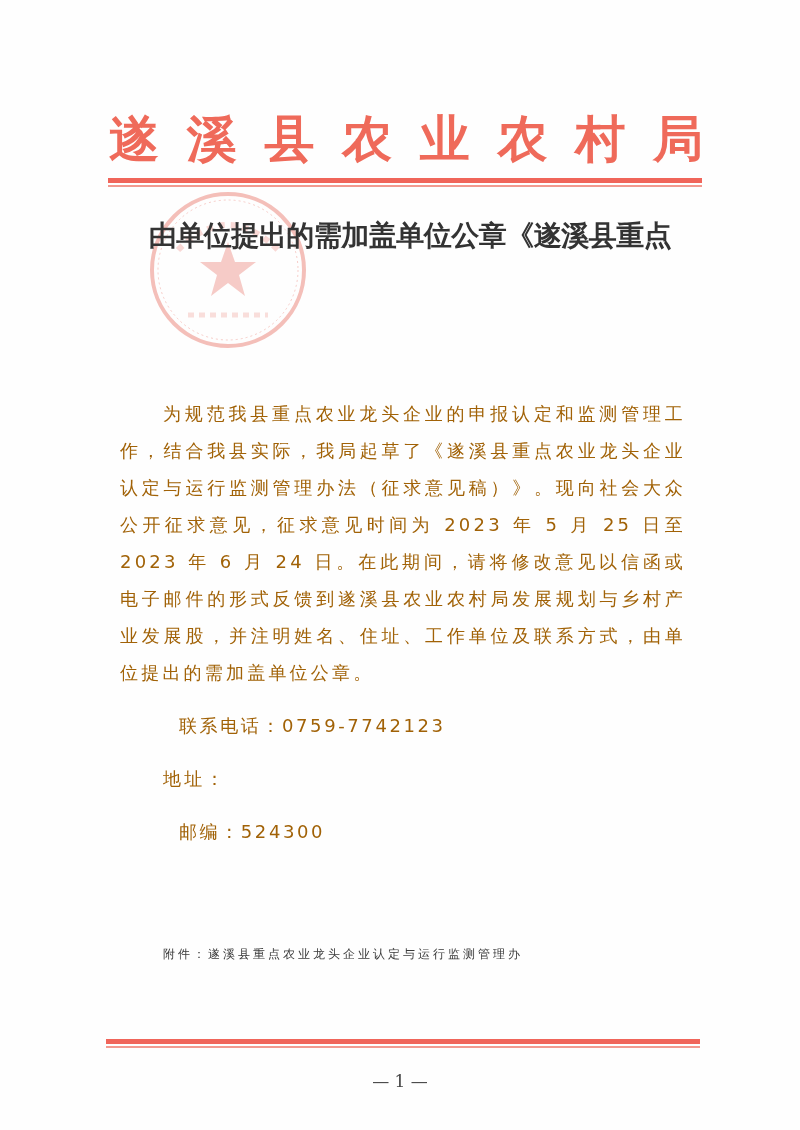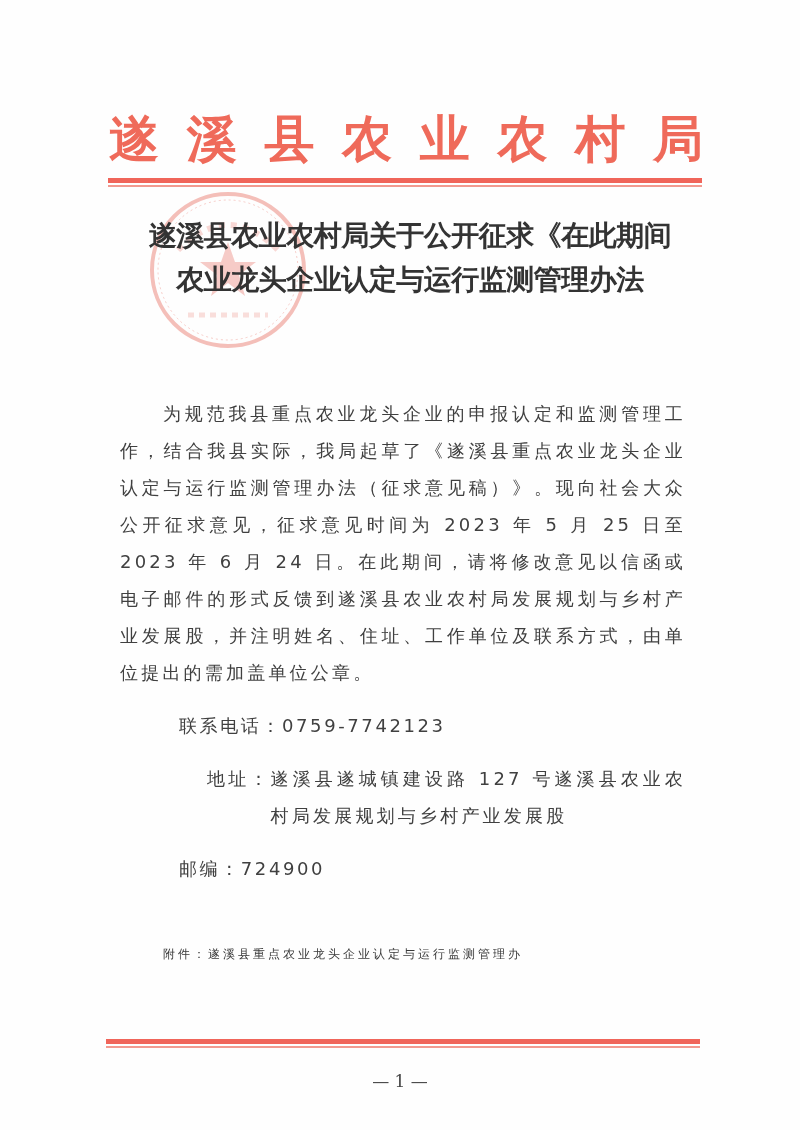--- a/index.html
+++ b/index.html
@@ -25,25 +25,25 @@
 
   
   .title { position: absolute; left: 100px; top: 214px; width: 620px; text-align: center;
            font-family: "DejaVu Serif", "Liberation Serif", serif; font-weight: bold; font-size: 28px;
            line-height: 44px; color: #333333; }
   .title-line { display: block; white-space: nowrap; letter-spacing: -0.5px; }
 
   
   .body { position: absolute; left: 120px; top: 395px; width: 566px;
           font-family: "DejaVu Sans", "Liberation Sans", sans-serif; font-size: 18px;
-          line-height: 37px; color: #404040; letter-spacing: 3.2px; text-align: justify; }
+          line-height: 37px; color: #a16207; letter-spacing: 3.2px; text-align: justify; }
   .para { margin: 0; text-indent: 43px; }
   .contact { margin: 16px; padding-left: 43px; white-space: nowrap; letter-spacing: 2.6px; }
   .contact-address { display: flex; padding-left: 43px; white-space: normal; }
-  .contact-address .label { flex: 0 0 auto; margin-left: 44px; }
+  .contact-address .label { flex: 0 0 auto; }
   .contact-address .val { flex: 1 1 auto; }
   .attachment { position: absolute; left: 163px; top: 936px; width: 540px; white-space: nowrap;
                 font-family: "DejaVu Sans", "Liberation Sans", sans-serif; font-size: 12px;
                 letter-spacing: 3px; color: #3a3a3a; line-height: 37px; overflow: hidden; }
 
   .page-number { position: absolute; left: 0; width: 800px; top: 1071px; text-align: center;
                  font-family: "DejaVu Serif", "Liberation Serif", serif; font-size: 17px; color: #444; }
 </style>
 </head>
 <body>
@@ -69,36 +69,34 @@
 
   <svg class="seal" viewBox="0 0 160 160">
     <circle cx="80" cy="80" r="76" fill="none" stroke="#e24b3c" stroke-width="4"></circle>
     <circle cx="80" cy="80" r="70" fill="none" stroke="#e24b3c" stroke-width="0.8" stroke-dasharray="2 3"></circle>
     <polygon points="80,52 87,72 108,72 91,85 97,106 80,93 63,106 69,85 52,72 73,72" fill="#e24b3c" opacity="0.8"></polygon>
     <path d="M30 60 Q80 10 130 60" fill="none" stroke="#e24b3c" stroke-width="6" stroke-dasharray="6 6" opacity="0.6"></path>
     <path d="M40 125 L120 125" fill="none" stroke="#e24b3c" stroke-width="5" stroke-dasharray="6 5" opacity="0.5"></path>
   </svg>
 
   <div class="title">
-    <span class="title-line">遂溪县农业农村局关于公开征求《在此期间</span>
-    <span class="title-line">农业龙头企业认定与运行监测管理办法</span>
+    <span class="title-line">由单位提出的需加盖单位公章《遂溪县重点</span>
   </div>
 
   <div class="body">
     <p class="para">为规范我县重点农业龙头企业的申报认定和监测管理工作，结合我县实际，我局起草了《遂溪县重点农业龙头企业认定与运行监测管理办法（征求意见稿）》。现向社会大众公开征求意见，征求意见时间为 2023 年 5 月 25 日至 2023 年 6 月 24 日。在此期间，请将修改意见以信函或电子邮件的形式反馈到遂溪县农业农村局发展规划与乡村产业发展股，并注明姓名、住址、工作单位及联系方式，由单位提出的需加盖单位公章。</p>
 
     <p class="contact"><span>联系电话：</span><span>0759-7742123</span></p>
 
 
     <div class="contact-address">
       <span class="label">地址：</span>
-      <span class="val">遂溪县遂城镇建设路 127 号遂溪县农业农村局发展规划与乡村产业发展股</span>
     </div>
 
-    <p class="contact"><span>邮编：</span><span>724900</span></p>
+    <p class="contact"><span>邮编：</span><span>524300</span></p>
   </div>
 
   <div class="attachment"><span>附件：</span><span>遂溪县重点农业龙头企业认定与运行监测管理办</span></div>
 
   <div class="rule rule-bottom">
     <div class="thick"></div>
       <div class="gap"></div>
       <div class="thin"></div>
   </div>
 

